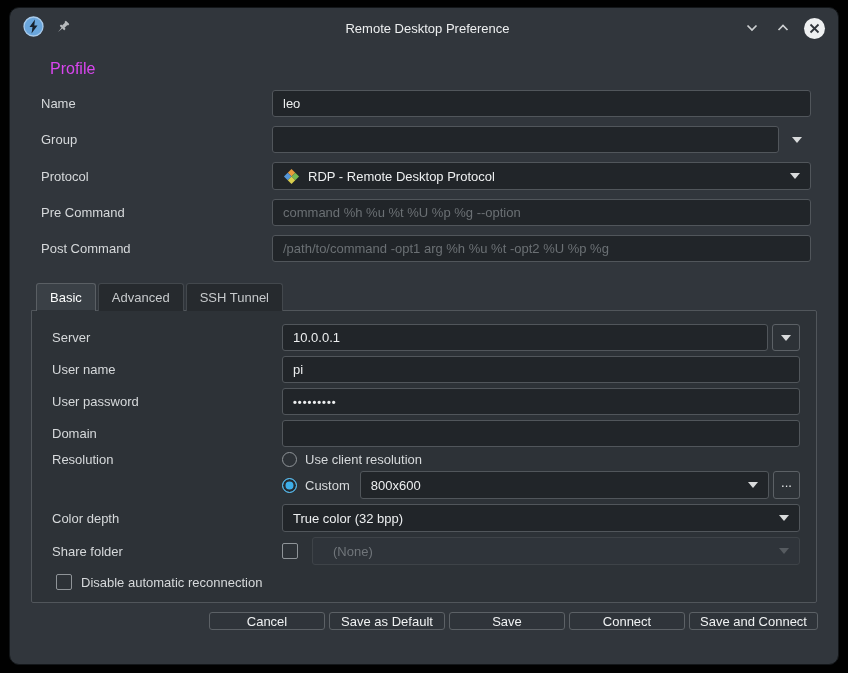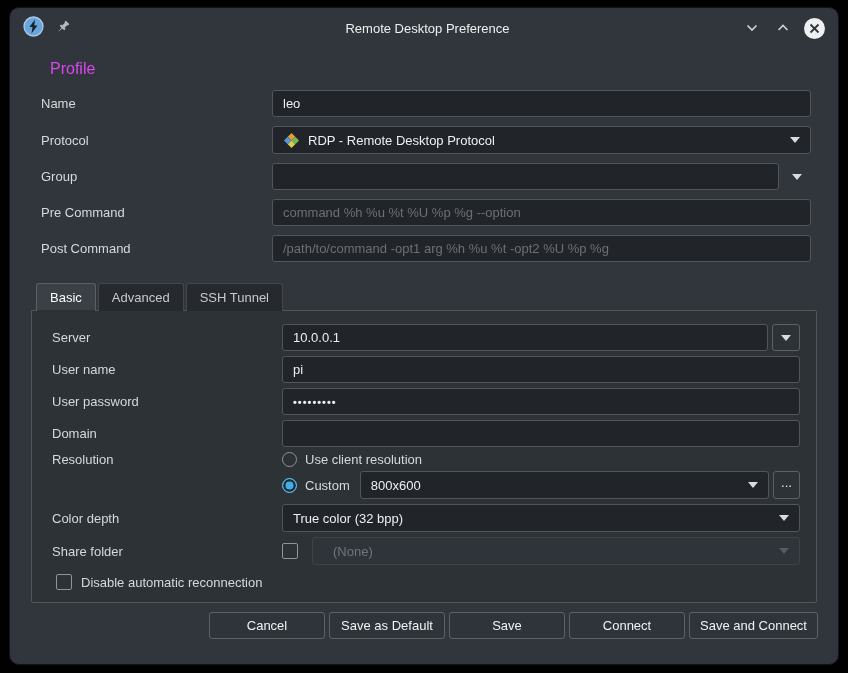--- a/index.html
+++ b/index.html
@@ -62,21 +62,21 @@
   .more-btn { width:27px; height:28px; margin-left:4px; border:1px solid #5c6166; border-radius:3px;
               color:#e6e8e9; background:transparent; display:flex; align-items:center; justify-content:center;
               cursor:pointer; font-size:13px; line-height:1; padding-bottom:6px; }
 
   .sub-gap { margin-bottom:4px; }
   .reconnect-row { display:flex; align-items:center; margin:9px 0 2px 4px; }
   .reconnect-row span { color:#d6d9db; margin-left:9px; }
 
   
   .actions { display:flex; justify-content:flex-end; gap:4px; padding:9px 20px 0 0; }
-  .btn { min-width:116px; height:27px; background:#2f343a; border:1px solid #5c6166; border-radius:3px;
+  .btn { min-width:116px; height:18px; background:#2f343a; border:1px solid #5c6166; border-radius:3px;
          color:#f0f2f3; font-family:inherit; font-size:13px; cursor:pointer; }
   .btn.wide { min-width:129px; }
 </style>
 </head>
 <body>
 
 <div class="dialog">
 
   <div class="titlebar">
     <div class="tb-title">Remote Desktop Preference</div>
@@ -120,20 +120,30 @@
     </div>
   </div>
 
   <div class="content">
     <div class="section-title">Profile</div>
 
     <div class="row">
       <label>Name</label>
       <div class="field-wrap">
         <input class="text-input" value="leo" style="">
+      </div>
+    </div>
+
+    <div class="row">
+      <label>Group</label>
+      <div class="field-wrap">
+        <input class="text-input" value="" style="">
+        <span class="arrow-btn flat">
+          <span class="arrow-down"></span>
+        </span>
       </div>
     </div>
 
     <div class="row">
       <label>Protocol</label>
       <div class="field-wrap">
         <div class="combo">
           <span style="display:flex;margin-right:8px;">
             <svg width="17" height="17" viewBox="0 0 18 18">
               <polygon points="9,1 13,5 9,9 5,5" fill="#e89b3c"></polygon>
@@ -142,30 +152,20 @@
               <polygon points="9,9 13,13 9,17 5,13" fill="#d9ce4d"></polygon>
             </svg>
           </span>
           <span class="combo-text">RDP - Remote Desktop Protocol</span>
           <span class="arrow-down"></span>
         </div>
       </div>
     </div>
 
     <div class="row">
-      <label>Group</label>
-      <div class="field-wrap">
-        <input class="text-input" value="" style="">
-        <span class="arrow-btn flat">
-          <span class="arrow-down"></span>
-        </span>
-      </div>
-    </div>
-
-    <div class="row">
       <label>Pre Command</label>
       <div class="field-wrap">
         <input class="text-input" placeholder="command %h %u %t %U %p %g --option" style="">
       </div>
     </div>
 
     <div class="row">
       <label>Post Command</label>
       <div class="field-wrap">
         <input class="text-input" placeholder="/path/to/command -opt1 arg %h %u %t -opt2 %U %p %g" style="">

